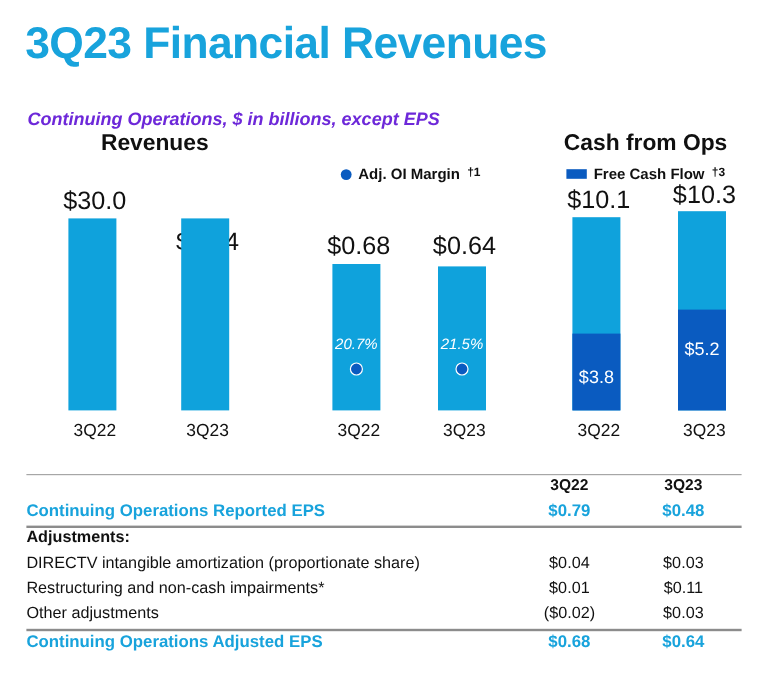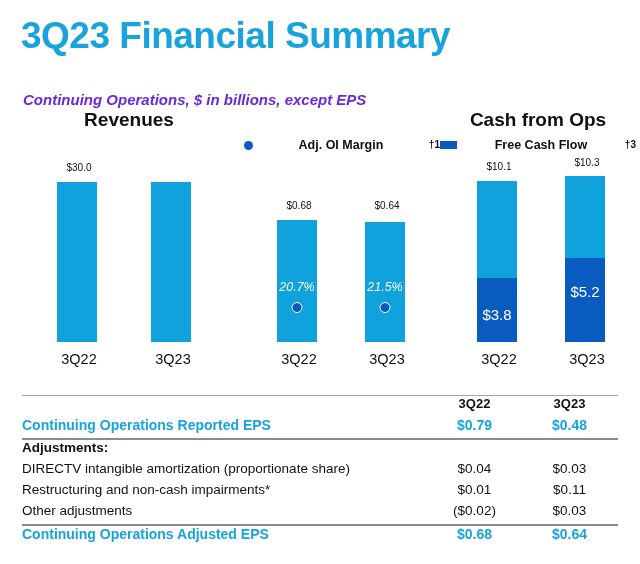--- a/index.html
+++ b/index.html
@@ -74,23 +74,23 @@
     font-weight: 700;
     line-height: 0;
   }
 
   .legend {
     position: absolute;
     top: 30px;
     left: 0;
     right: 0;
     display: flex;
-    justify-content: space-between;
+    justify-content: center;
     align-items: center;
-    gap: 16px;
+    gap: 6px;
     font-size: 12.5px;
     font-weight: 700;
     color: #101010;
     white-space: nowrap;
   }
   .legend-dot {
     width: 9px;
     height: 9px;
     border-radius: 50%;
     background: #0A5BC0;
@@ -122,21 +122,21 @@
   .panel-eps .bar-col.c1  { left: 12px; }
   .panel-eps .bar-col.c2  { left: 100px; }
   .panel-cash .bar-col.c1 { left: 16px; }
   .panel-cash .bar-col.c2 { left: 104px; }
 
   .bar-value {
     position: absolute;
     left: 0;
     right: 0;
     text-align: center;
-    font-size: 10px;
+    font-size: 21px;
     color: #111111;
     white-space: nowrap;
     line-height: 19px;
   }
   .bar-rect {
     position: absolute;
     left: 21px;
     width: 40px;
     background: #0FA2DC;
   }
@@ -235,21 +235,21 @@
   }
   .row.bold-label .c-label {
     font-weight: 700;
   }
 </style>
 </head>
 <body>
 
 <div class="slide">
 
-  <div class="title">3Q23 Financial Summary</div>
+  <div class="title">3Q23 Financial Revenues</div>
   <div class="subtitle">Continuing Operations, $ in billions, except EPS</div>
 
   <div class="panel panel-revenues">
     <div class="panel-title">
       <span>Revenues</span>
     </div>
     <div class="plot">
 
       <div class="bar-col c1">
         <div class="bar-value" style="top:4px;">$30.0</div>

